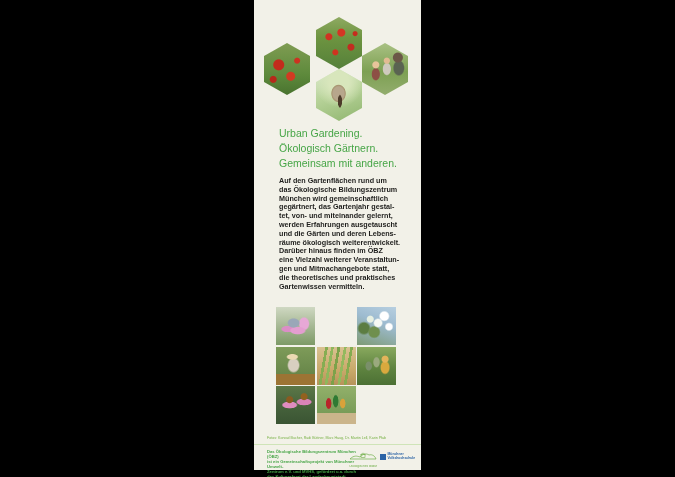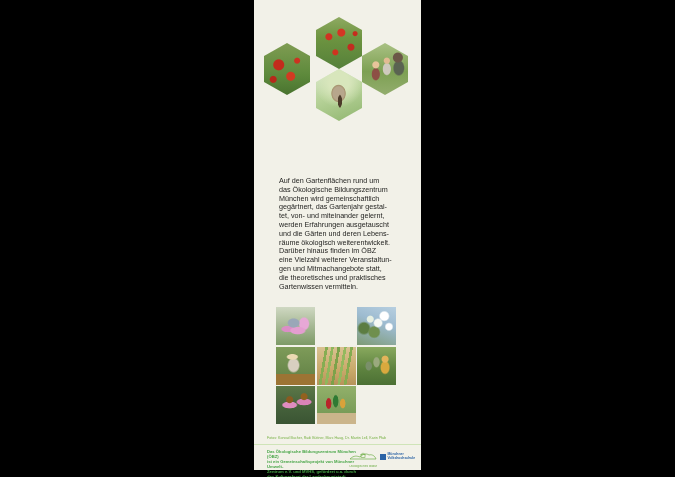--- a/index.html
+++ b/index.html
@@ -56,21 +56,21 @@
       linear-gradient(160deg,#dcead0 0%,#b8d39a 45%,#8fb56e 100%);
   }
   
   .headline{
     position:absolute;left:25px;top:126px;width:125px;
     color:#46a546;font-size:10.5px;line-height:15px;font-weight:400;
     white-space:pre-line;
   }
   .bodytext{
     position:absolute;left:25px;top:177px;width:130px;
-    color:#1e1e1c;font-size:7.2px;line-height:8.8px;font-weight:400;
+    color:#1e1e1c;font-size:7.2px;line-height:8.8px;font-weight:700;
     white-space:pre-line;
   }
   
   .grid{position:absolute;left:22px;top:307px;width:120px;height:117px;}
   .g{position:absolute;width:39px;height:38px;}
   .g-r1c1{left:0;top:0;}
   .g-r1c3{left:81px;top:0;}
   .g-r2c1{left:0;top:39.5px;}
   .g-r2c2{left:40.5px;top:39.5px;}
   .g-r2c3{left:81px;top:39.5px;}
@@ -163,20 +163,23 @@
 </head>
 <body>
 
 <div class="poster">
 
   <div class="hex hex-top photo-meadow" title="meadow-with-red-poppies-photo"></div>
   <div class="hex hex-left photo-poppies" title="red-poppies-close-up-photo"></div>
   <div class="hex hex-right photo-people" title="people-gardening-together-photo"></div>
   <div class="hex hex-bottom photo-butterfly" title="butterfly-close-up-photo"></div>
 
+  <div class="headline">Urban Gardening.
+Ökologisch Gärtnern.
+Gemeinsam mit anderen.</div>
   <div class="bodytext">Auf den Gartenflächen rund um
 das Ökologische Bildungszentrum
 München wird gemeinschaftlich
 gegärtnert, das Gartenjahr gestal-
 tet, von- und miteinander gelernt,
 werden Erfahrungen ausgetauscht
 und die Gärten und deren Lebens-
 räume ökologisch weiterentwickelt.
 Darüber hinaus finden im ÖBZ
 eine Vielzahl weiterer Veranstaltun-

